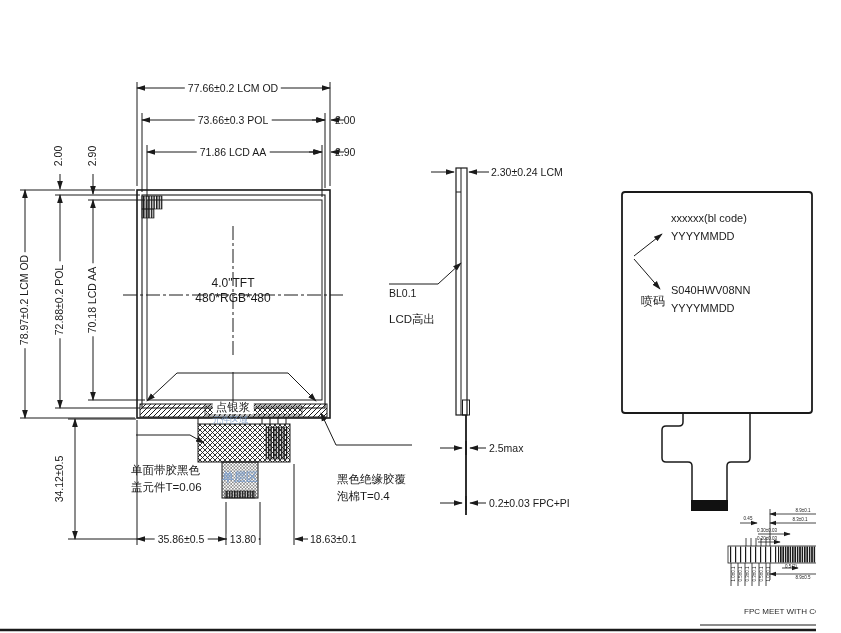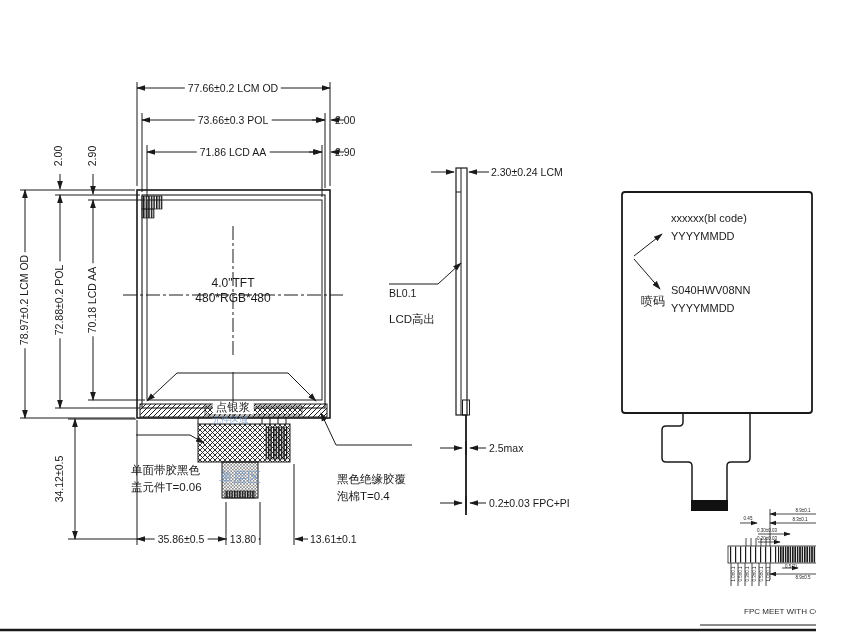--- a/index.html
+++ b/index.html
@@ -6,21 +6,21 @@
   .canvas{position:relative;width:816px;height:633px;background:#fff;overflow:hidden;
           font-family:"Liberation Sans","DejaVu Sans",sans-serif;color:#1a1a1a;}
   svg{position:absolute;left:0;top:0;}
   .t{position:absolute;white-space:nowrap;font-size:10.5px;color:#1a1a1a;line-height:1;}
   .ctr{transform:translate(-50%,-50%);}
   .lft{transform:translateY(-50%);}
   .rot{transform:translate(-50%,-50%) rotate(-90deg);}
   .bgw{background:#fff;padding:0 3px;}
   .cn{font-size:11.5px;margin-top:44px;}
   .blue{color:#7b9cc9;font-size:9px;opacity:.85;}
-  .blue2{color:#7b9cc9;font-size:14px;opacity:.85;}
+  .blue2{color:#7b9cc9;font-size:12px;opacity:.85;font-weight:bold;}
   .note{font-size:8px;color:#2a2a2a;}
   .tiny{font-size:10px;transform:translate(-50%,-50%) scale(.45);}
   .tinyl{font-size:10px;transform:translateY(-50%) scale(.45);transform-origin:left center;}
   .tinyr{font-size:10px;transform:translate(-50%,-50%) rotate(-90deg) scale(.45);}
 </style>
 </head>
 <body>
 
 <div class="canvas">
 
@@ -217,21 +217,21 @@
 <div class="t ctr bgw cn" style="left:233px;top:364px">点银浆</div>
 <div class="t lft cn" style="left:131px;top:427px">单面带胶黑色</div>
 <div class="t lft cn" style="left:131px;top:444px">盖元件T=0.06</div>
 <div class="t lft cn" style="left:337px;top:436px">黑色绝缘胶覆</div>
 <div class="t lft cn" style="left:337px;top:453px">泡棉T=0.4</div>
 <div class="t ctr blue" style="left:230px;top:420px">元件区域</div>
 <div class="t ctr blue2" style="left:240px;top:477px">单层区</div>
 <div class="t rot bgw" style="left:59px;top:479px">34.12±0.5</div>
 <div class="t ctr bgw" style="left:181px;top:539px">35.86±0.5</div>
 <div class="t ctr bgw" style="left:243px;top:539px">13.80</div>
-<div class="t lft" style="left:310px;top:539px">13.61±0.1</div>
+<div class="t lft" style="left:310px;top:539px">18.63±0.1</div>
 
 <div class="t lft" style="left:491px;top:172px">2.30±0.24 LCM</div>
 <div class="t lft cn" style="left:389px;top:276px">LCD高出</div>
 <div class="t lft" style="left:389px;top:293px">BL0.1</div>
 <div class="t lft" style="left:489px;top:448px">2.5max</div>
 <div class="t lft" style="left:489px;top:503px">0.2±0.03 FPC+PI</div>
 
 <div class="t lft" style="left:671px;top:218px;font-size:11px">xxxxxx(bl code)</div>
 <div class="t lft" style="left:671px;top:236px;font-size:11px">YYYYMMDD</div>
 <div class="t lft cn" style="left:641px;top:257px;font-size:12px">喷码</div>

